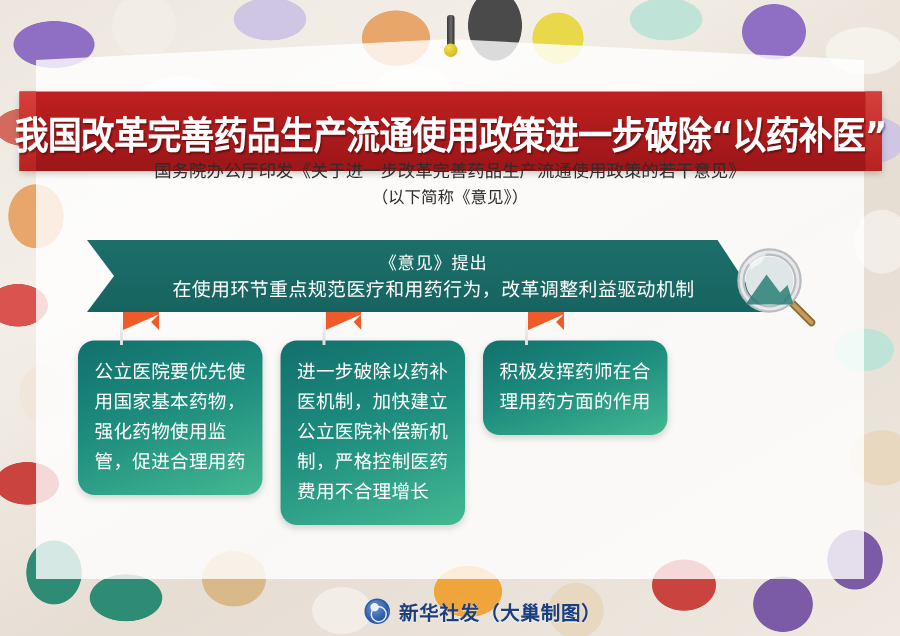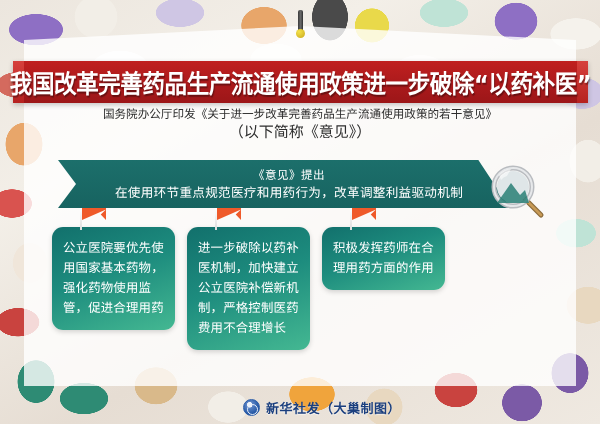--- a/index.html
+++ b/index.html
@@ -99,21 +99,21 @@
     border-radius: 50%;
     background: radial-gradient(circle at 35% 30%, #f5e24a, #c9a81c);
   }
 
   
   #title-bar {
     position: absolute;
     left: 13px;
     top: 61px;
     width: 575px;
-    height: 42px;
+    height: 53px;
     background: linear-gradient(180deg,#c0201f 0%, #ab1a1c 55%, #9c1618 100%);
     display: flex;
     align-items: center;
     justify-content: center;
     box-shadow: 0 2px 5px rgba(0,0,0,.22);
   }
   #title-bar::before {
     content: "";
     position: absolute;
     left: -0px;
@@ -147,21 +147,21 @@
   #subtitle {
     position: absolute;
     left: 40px;
     top: 105px;
     width: 520px;
     text-align: center;
     color: #2d2d2d;
     font-size: 11.6px;
     line-height: 18px;
   }
-  #subtitle .line2 { font-size: 15px; }
+  #subtitle .line2 { font-size: 11px; }
 
   
   #ribbon {
     position: absolute;
     left: 58px;
     top: 160px;
     width: 452px;
     height: 48px;
     background: linear-gradient(180deg,#1c6f6b 0%, #176360 100%);
     clip-path: polygon(0 0, 18px 50%, 0 100%, 100% 100%, 93% 0);

